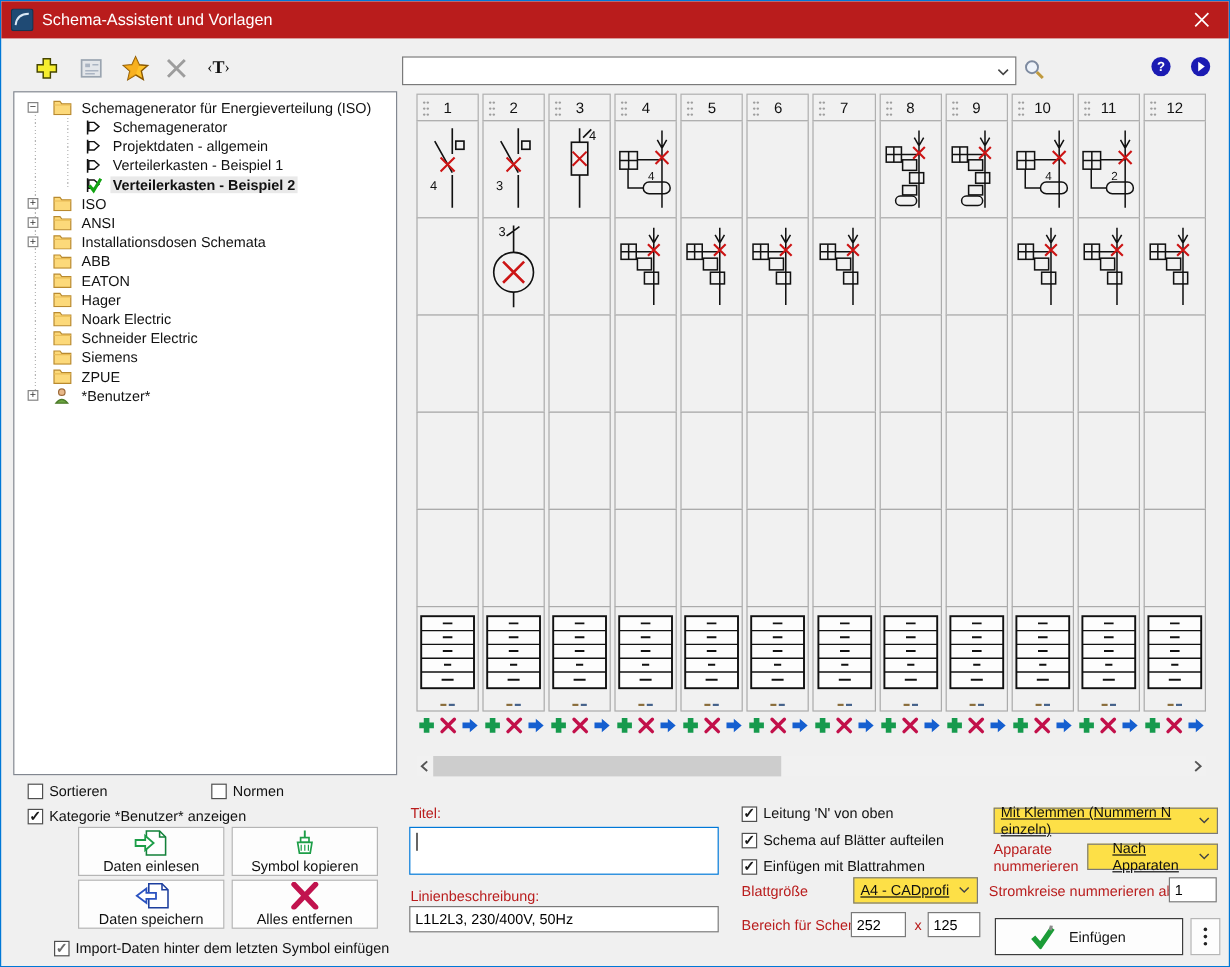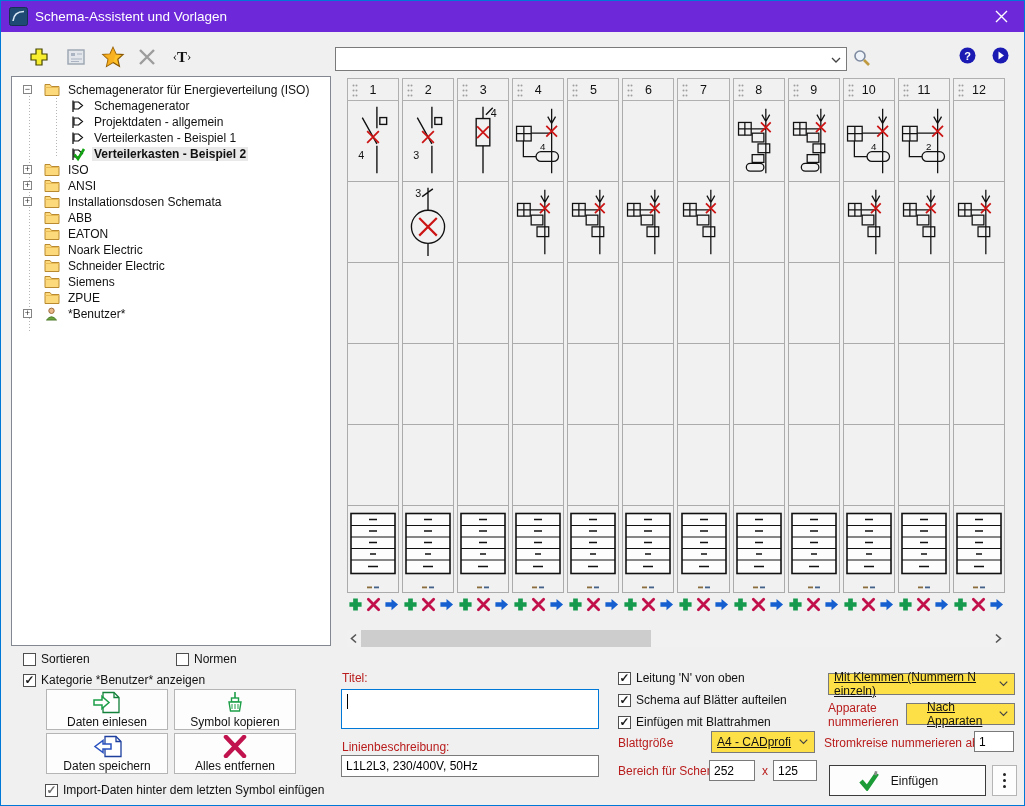--- a/index.html
+++ b/index.html
@@ -4,21 +4,21 @@
 <style>
   * { margin:0; padding:0; box-sizing:border-box; }
   html,body { background:#888; }
   body { font-family:"Liberation Sans", sans-serif; }
   .dialog {
     position:relative; width:1025px; height:806px;
     background:#f0f0f0; border:1px solid #0078d7; overflow:hidden;
     font-size:12px; color:#111;
   }
   
-  .titlebar { position:absolute; left:0; top:0; width:100%; height:31px; background:#6d28d9; color:#fff;text-align:center; }
+  .titlebar { position:absolute; left:0; top:0; width:100%; height:31px; background:#b91c1c; color:#fff;text-align:center; }
   .titlebar .app-icon { position:absolute; left:8px; top:6px; width:19px; height:19px; }
   .titlebar .title { position:absolute; left:34px; top:0; line-height:31px; font-size:13.5px; }
   .titlebar .close { position:absolute; right:0; top:0; width:46px; height:31px; display:flex; align-items:center; justify-content:center; cursor:default; }
   .titlebar .close svg { width:13px; height:13px; }
   
   .tb-icon { position:absolute; display:flex; align-items:center; justify-content:center; }
   .tb-plus { left:27px; top:45px; width:22px; height:22px; }
   .tb-form { left:65px; top:46px; width:20px; height:20px; }
   .tb-star { left:100px; top:44px; width:24px; height:24px; }
   .tb-x    { left:136px; top:46px; width:20px; height:20px; }
@@ -55,21 +55,21 @@
   
   .hscroll { position:absolute; left:346px; top:629px; width:658px; height:17px; background:#f1f1f1; }
   .hscroll .thumb { position:absolute; left:14px; top:0; width:290px; height:17px; background:#cdcdcd; }
   .hscroll .arr { position:absolute; top:2px; width:12px; height:13px; }
   .hscroll .arr.l { left:1px; } .hscroll .arr.r { right:1px; }
   
   .cbrow { position:absolute; display:flex; align-items:center; gap:5px; }
   .cb { width:13px; height:13px; border:1px solid #4f4f4f; background:#fff; font-size:12px; line-height:11px; text-align:center; color:#1a1a1a; flex:0 0 13px; font-weight:bold; }
   .cb.gray { color:#6b6b6b; }
   
-  .bigbtn { position:absolute; width:122px; height:41px; background:#fdfdfd; border:1px solid #b5b5b5; display:flex; flex-direction:column; align-items:center; justify-content:center; gap:1px; font-size:12px; }
+  .bigbtn { position:absolute; width:122px; height:41px; background:#fdfdfd; border:1px solid #b5b5b5; display:flex; flex-direction:column; align-items:center; justify-content:center; gap:1px; font-size:12px;margin-left:19px; }
   .bigbtn svg { width:30px; height:23px; }
   
   .lbl { position:absolute; font-size:12px; color:#b91c1c; }
   .txtarea { position:absolute; background:#fff; border:1.5px solid #0078d7; }
   .caret { position:absolute; left:5px; top:4px; width:1px; height:15px; background:#000; }
   .tinput { position:absolute; background:#fff; border:1px solid #7a7a7a; font-size:12px; font-family:inherit; padding:2px 4px; }
   .combo { position:absolute; background:#fde047; border:1px solid #7a7a7a; display:flex; align-items:center; padding:0 18px 0 5px; font-size:12px;text-decoration:underline; }
   .combo .chev { position:absolute; right:3px; top:50%; margin-top:-8px; width:15px; height:16px; }
   .numin { text-align:left; }
   
@@ -231,20 +231,27 @@
             <path d="M1 1.5 h5 l1.5 2 H15 v9 H1 Z" fill="#fcd97a" stroke="#b98a2f"></path>
             <path d="M1 4.5 H15" stroke="#e9bc55"></path>
           </svg></span>
         <span class="tlabel">EATON</span>
       </div>
       <div class="tree-row d0">
         <span class="ticon"><svg width="16" height="13" viewBox="0 0 16 13">
             <path d="M1 1.5 h5 l1.5 2 H15 v9 H1 Z" fill="#fcd97a" stroke="#b98a2f"></path>
             <path d="M1 4.5 H15" stroke="#e9bc55"></path>
           </svg></span>
+        <span class="tlabel">Hager</span>
+      </div>
+      <div class="tree-row d0">
+        <span class="ticon"><svg width="16" height="13" viewBox="0 0 16 13">
+            <path d="M1 1.5 h5 l1.5 2 H15 v9 H1 Z" fill="#fcd97a" stroke="#b98a2f"></path>
+            <path d="M1 4.5 H15" stroke="#e9bc55"></path>
+          </svg></span>
         <span class="tlabel">Noark Electric</span>
       </div>
       <div class="tree-row d0">
         <span class="ticon"><svg width="16" height="13" viewBox="0 0 16 13">
             <path d="M1 1.5 h5 l1.5 2 H15 v9 H1 Z" fill="#fcd97a" stroke="#b98a2f"></path>
             <path d="M1 4.5 H15" stroke="#e9bc55"></path>
           </svg></span>
         <span class="tlabel">Schneider Electric</span>
       </div>
       <div class="tree-row d0">

